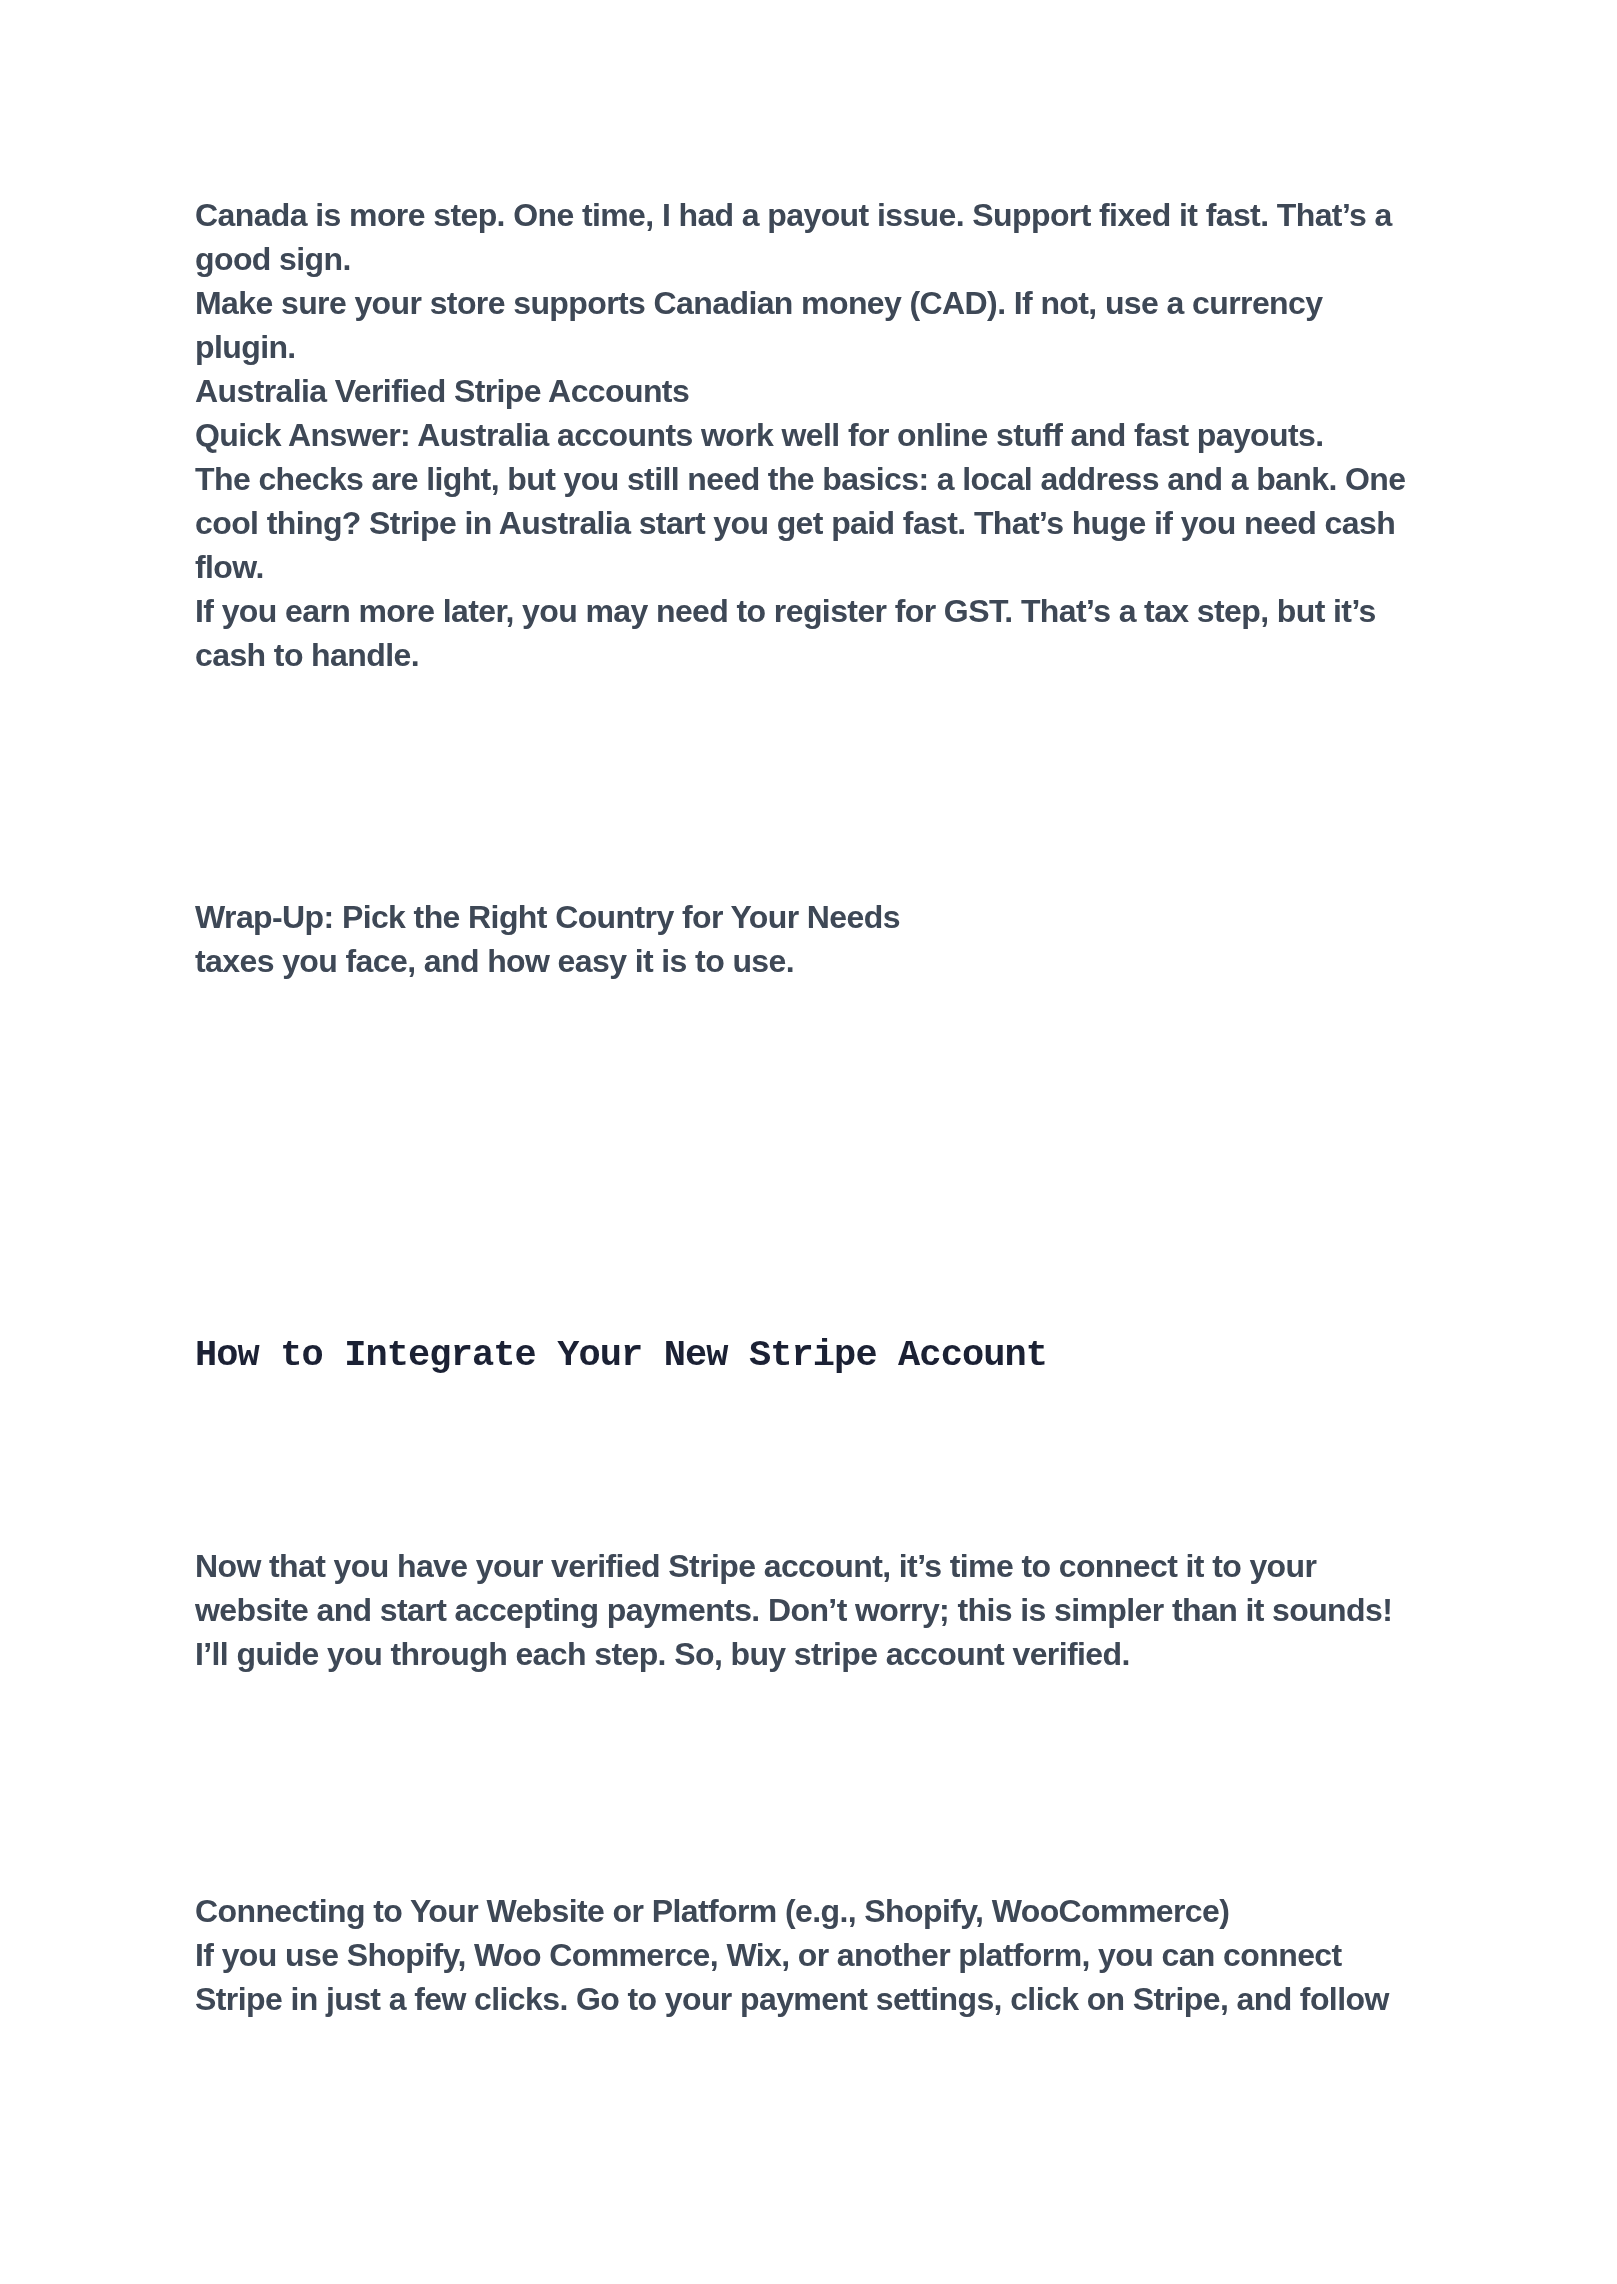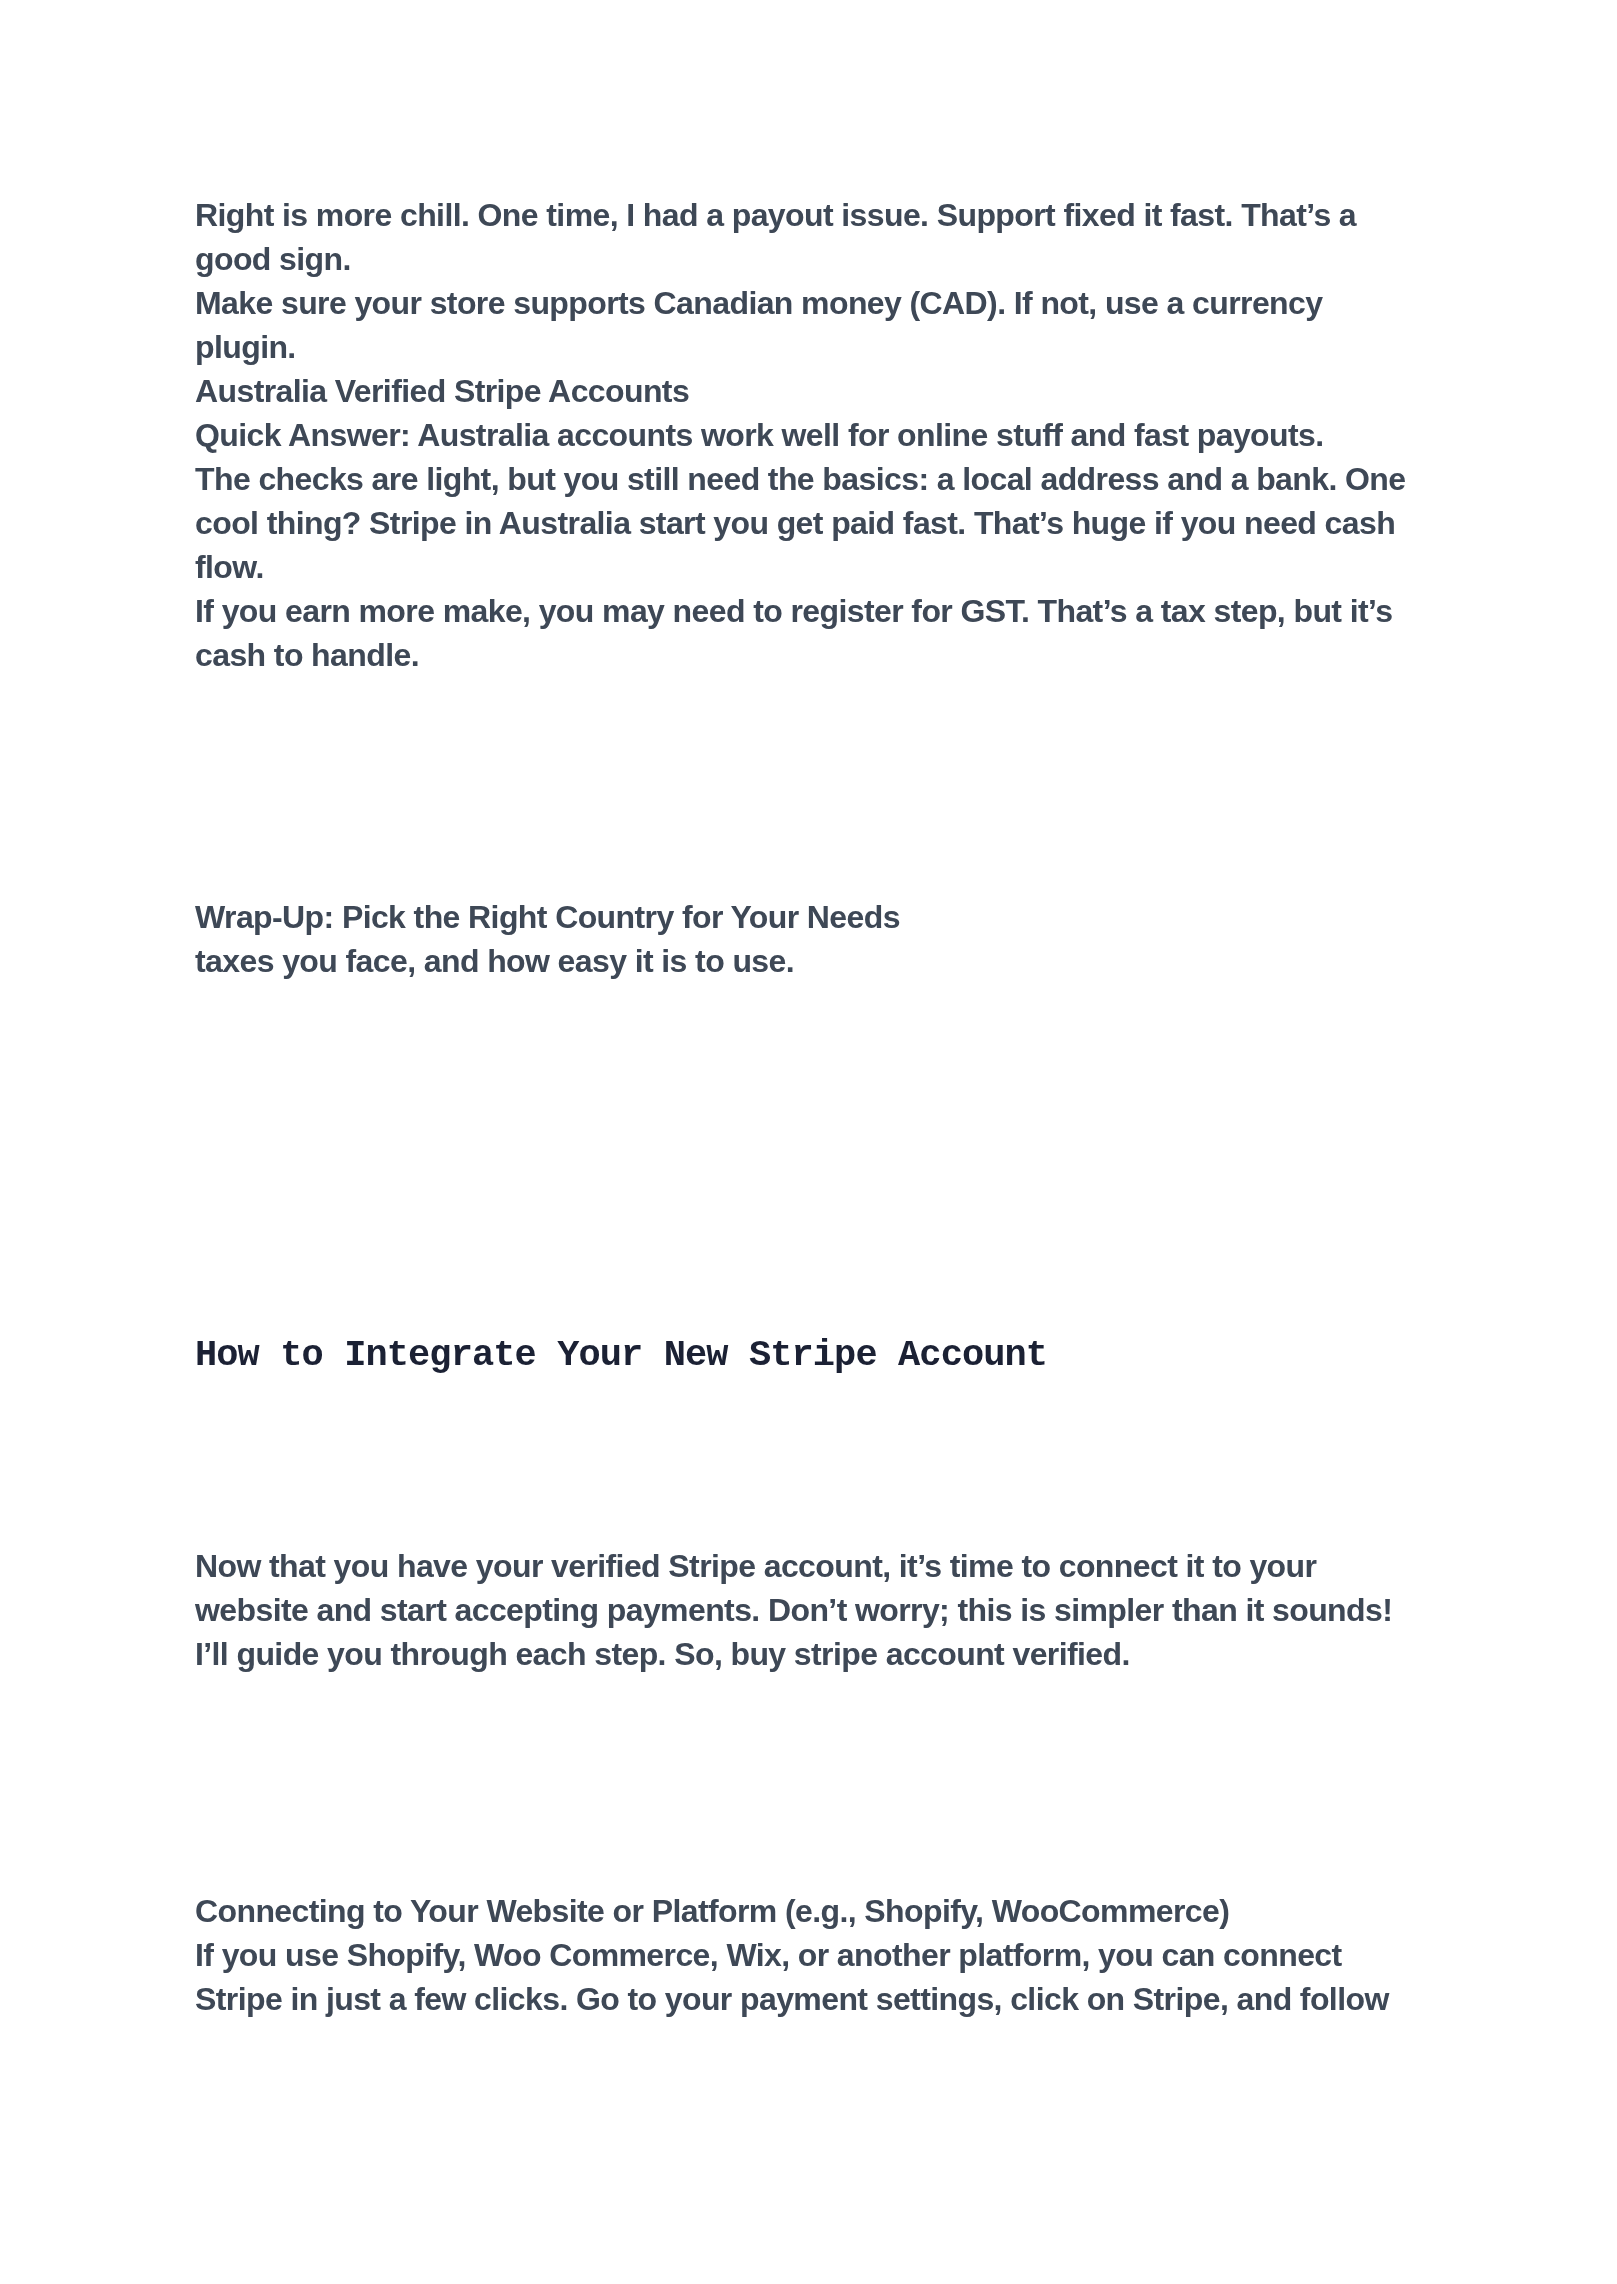--- a/index.html
+++ b/index.html
@@ -45,30 +45,30 @@
   #section-how-heading { top: 1329px; }
   #section-intro       { top: 1544px; }
   #section-connecting  { top: 1889px; }
 </style>
 </head>
 <body>
 
 <main>
 
   <section id="section-australia" class="doc-section">
-    <p class="body-line">Right is more chill. One time, I had a payout issue. Support fixed it fast. That’s a</p>
+    <p class="body-line">Canada is more step. One time, I had a payout issue. Support fixed it fast. That’s a</p>
     <p class="body-line">good sign.</p>
     <p class="body-line">Make sure your store supports Canadian money (CAD). If not, use a currency</p>
     <p class="body-line">plugin.</p>
     <p class="body-line">Australia Verified Stripe Accounts</p>
     <p class="body-line">Quick Answer: Australia accounts work well for online stuff and fast payouts.</p>
     <p class="body-line">The checks are light, but you still need the basics: a local address and a bank. One</p>
     <p class="body-line">cool thing? Stripe in Australia start you get paid fast. That’s huge if you need cash</p>
     <p class="body-line">flow.</p>
-    <p class="body-line">If you earn more make, you may need to register for GST. That’s a tax step, but it’s</p>
+    <p class="body-line">If you earn more later, you may need to register for GST. That’s a tax step, but it’s</p>
     <p class="body-line">cash to handle.</p>
   </section>
 
   <section id="section-wrapup" class="doc-section">
     <p class="body-line">Wrap-Up: Pick the Right Country for Your Needs</p>
     <p class="body-line">taxes you face, and how easy it is to use.</p>
   </section>
 
   <section id="section-how-heading" class="doc-section">
     <h2 class="section-heading">How to Integrate Your New Stripe Account</h2>

